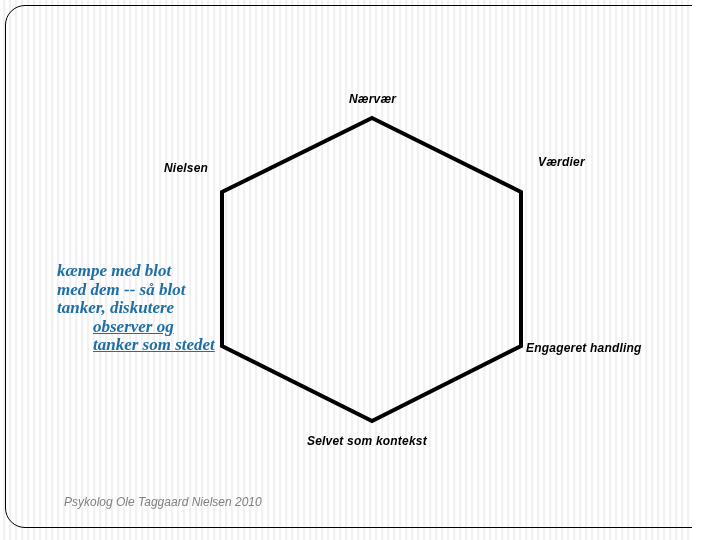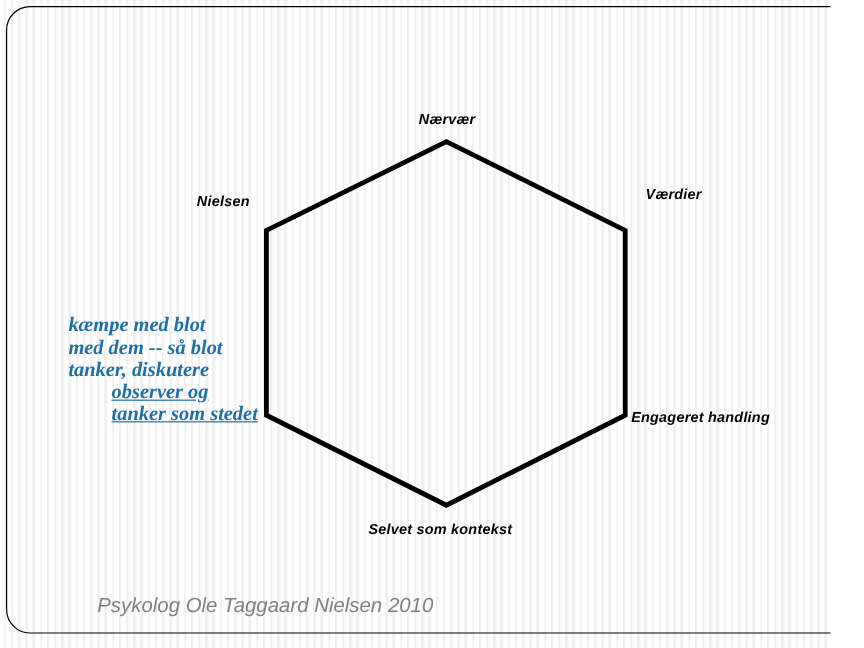--- a/index.html
+++ b/index.html
@@ -77,24 +77,24 @@
     font-size: 17px;
     line-height: 18.5px;
     color: #1F6FA4;
   }
   #body-text .ln { display: block; white-space: nowrap; }
   #body-text .ul { text-decoration: underline; padding-left: 36px; }
 
   
   #footer-credit {
     position: absolute;
-    left: 81px;
+    left: 64px;
     top: 495px;
     font-family: "Liberation Sans", sans-serif;
-    font-size: 17px;
+    font-size: 12px;
     font-weight: normal;
     color: #808080;
     white-space: nowrap;
   }
 </style>
 </head>
 <body>
 
 <div id="slide">
 

